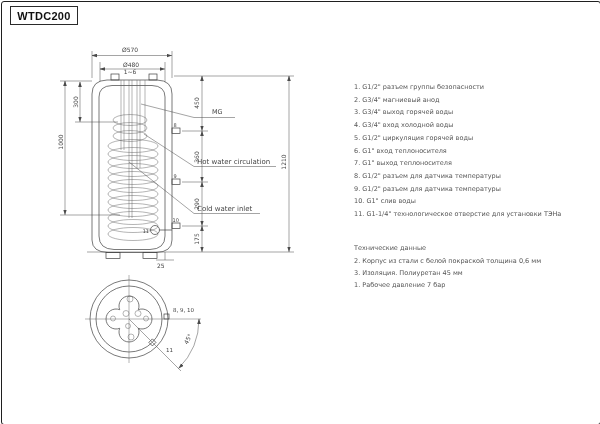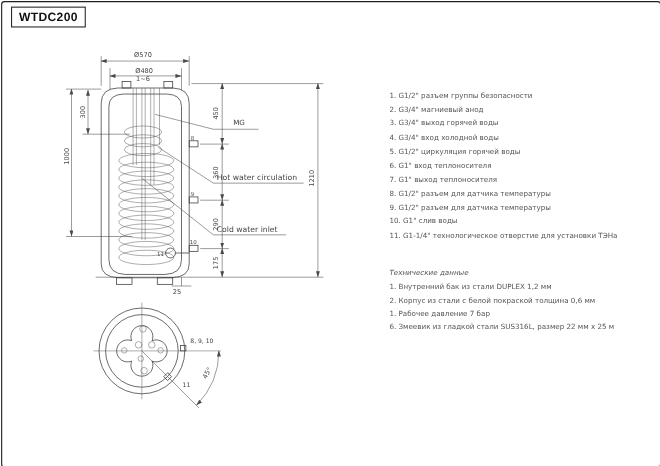--- a/index.html
+++ b/index.html
@@ -21,21 +21,21 @@
   .t65{font-size:6.5px;}
   .t7{font-size:7px;}
   .mid{text-anchor:middle;}
   .end{text-anchor:end;}
   .lines{stroke:#3f3f3f;stroke-width:0.7;fill:none;}
   .dim{stroke:#4a4a4a;stroke-width:0.5;fill:none;}
   .thin{stroke:#5a5a5a;stroke-width:0.45;fill:none;}
   .conn-list{position:absolute;left:352px;top:79px;color:#555;font-size:6.5px;}
   .conn-list .ln{line-height:12.7px;white-space:nowrap;}
   .tech-block{position:absolute;left:352px;top:240px;color:#555;font-size:6.5px;}
-  .tech-block .hdr{line-height:13px;font-style:italic;}
+  .tech-block .hdr{line-height:13px;}
   .tech-block .ln{line-height:12.1px;white-space:nowrap;}
 </style>
 </head>
 <body>
 
 <div class="page">
 
   <div class="title-box">
     <span>WTDC200</span>
   </div>
@@ -198,19 +198,18 @@
     <div class="ln">6. G1" вход теплоносителя</div>
     <div class="ln">7. G1" выход теплоносителя</div>
     <div class="ln">8. G1/2" разъем для датчика температуры</div>
     <div class="ln">9. G1/2" разъем для датчика температуры</div>
     <div class="ln">10. G1" слив воды</div>
     <div class="ln">11. G1-1/4" технологическое отверстие для установки ТЭНа</div>
   </div>
 
   <div class="tech-block">
     <div class="hdr">Технические данные</div>
-    <div class="ln">1. Внутренний бак из стали DUPLEX 1,2 мм</div>
     <div class="ln">2. Корпус из стали с белой покраской толщина 0,6 мм</div>
+    <div class="ln">3. Изоляция. Полиуретан 45 мм</div>
     <div class="ln">1. Рабочее давление 7 бар</div>
-    <div class="ln">6. Змеевик из гладкой стали SUS316L, размер 22 мм х 25 м</div>
   </div>
 
 </div>
 
 </body></html>

